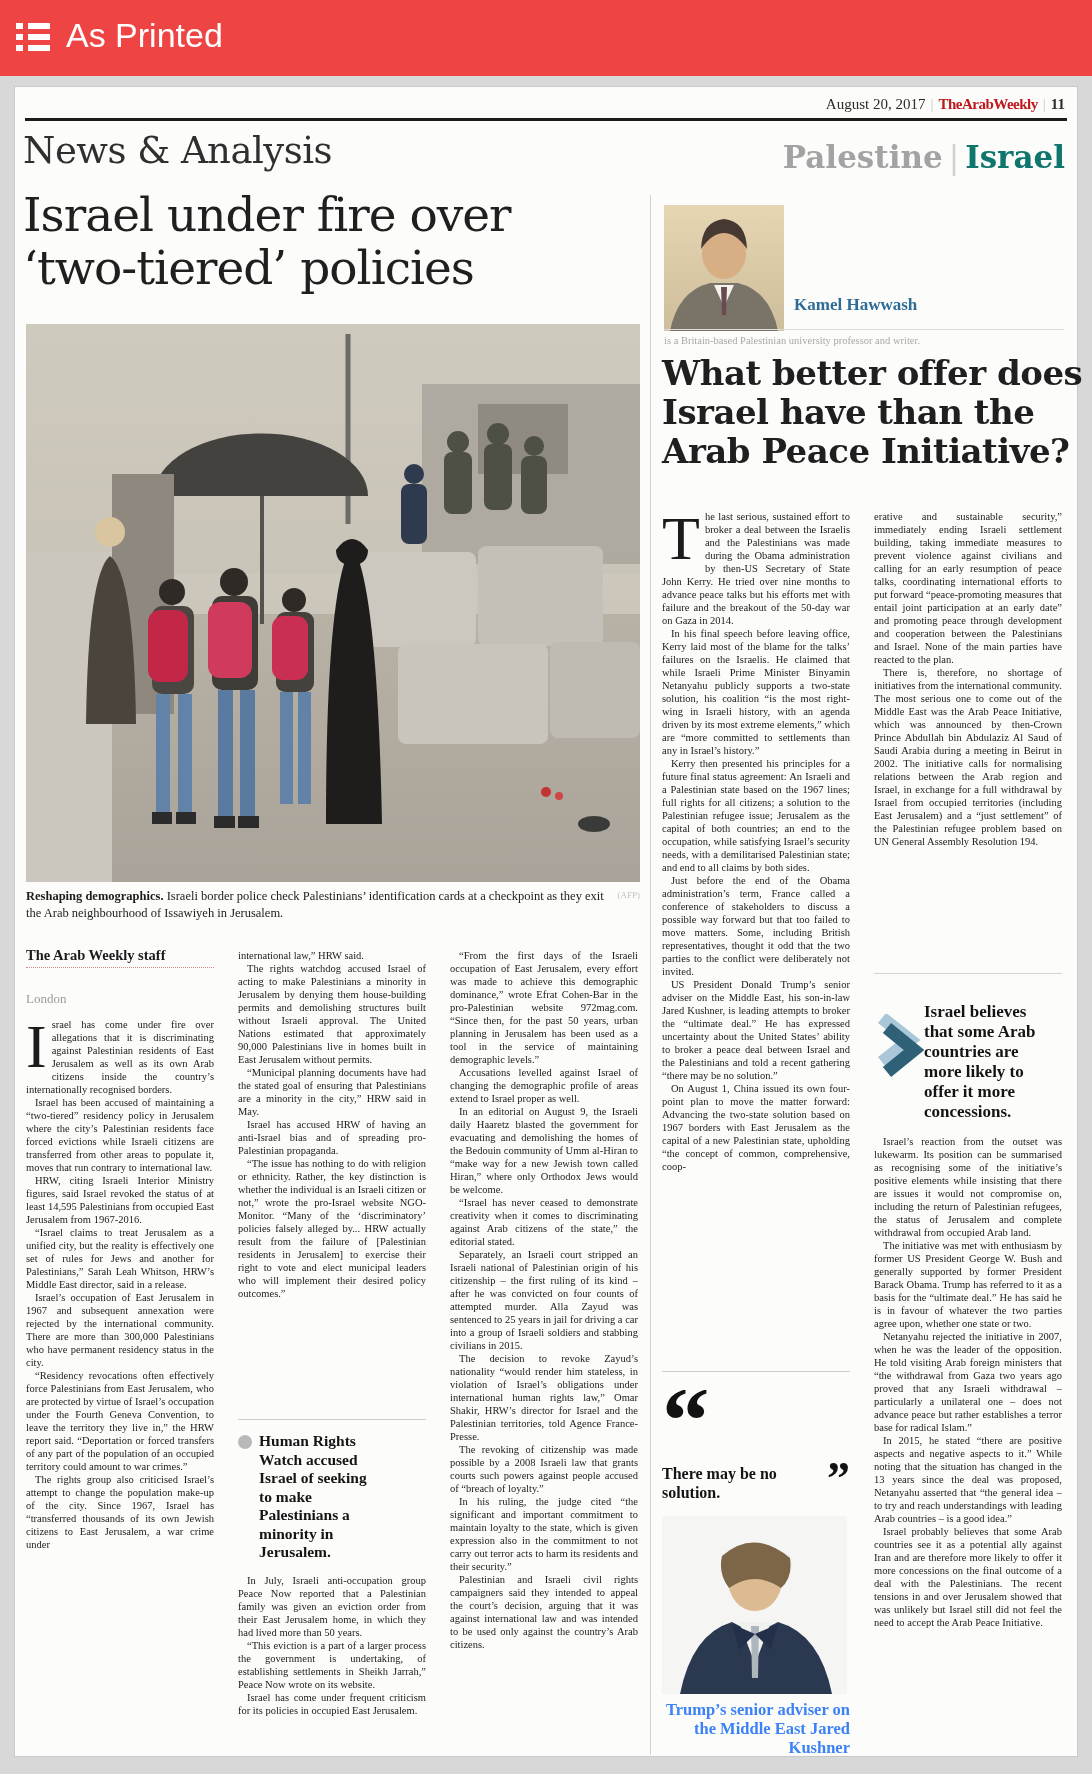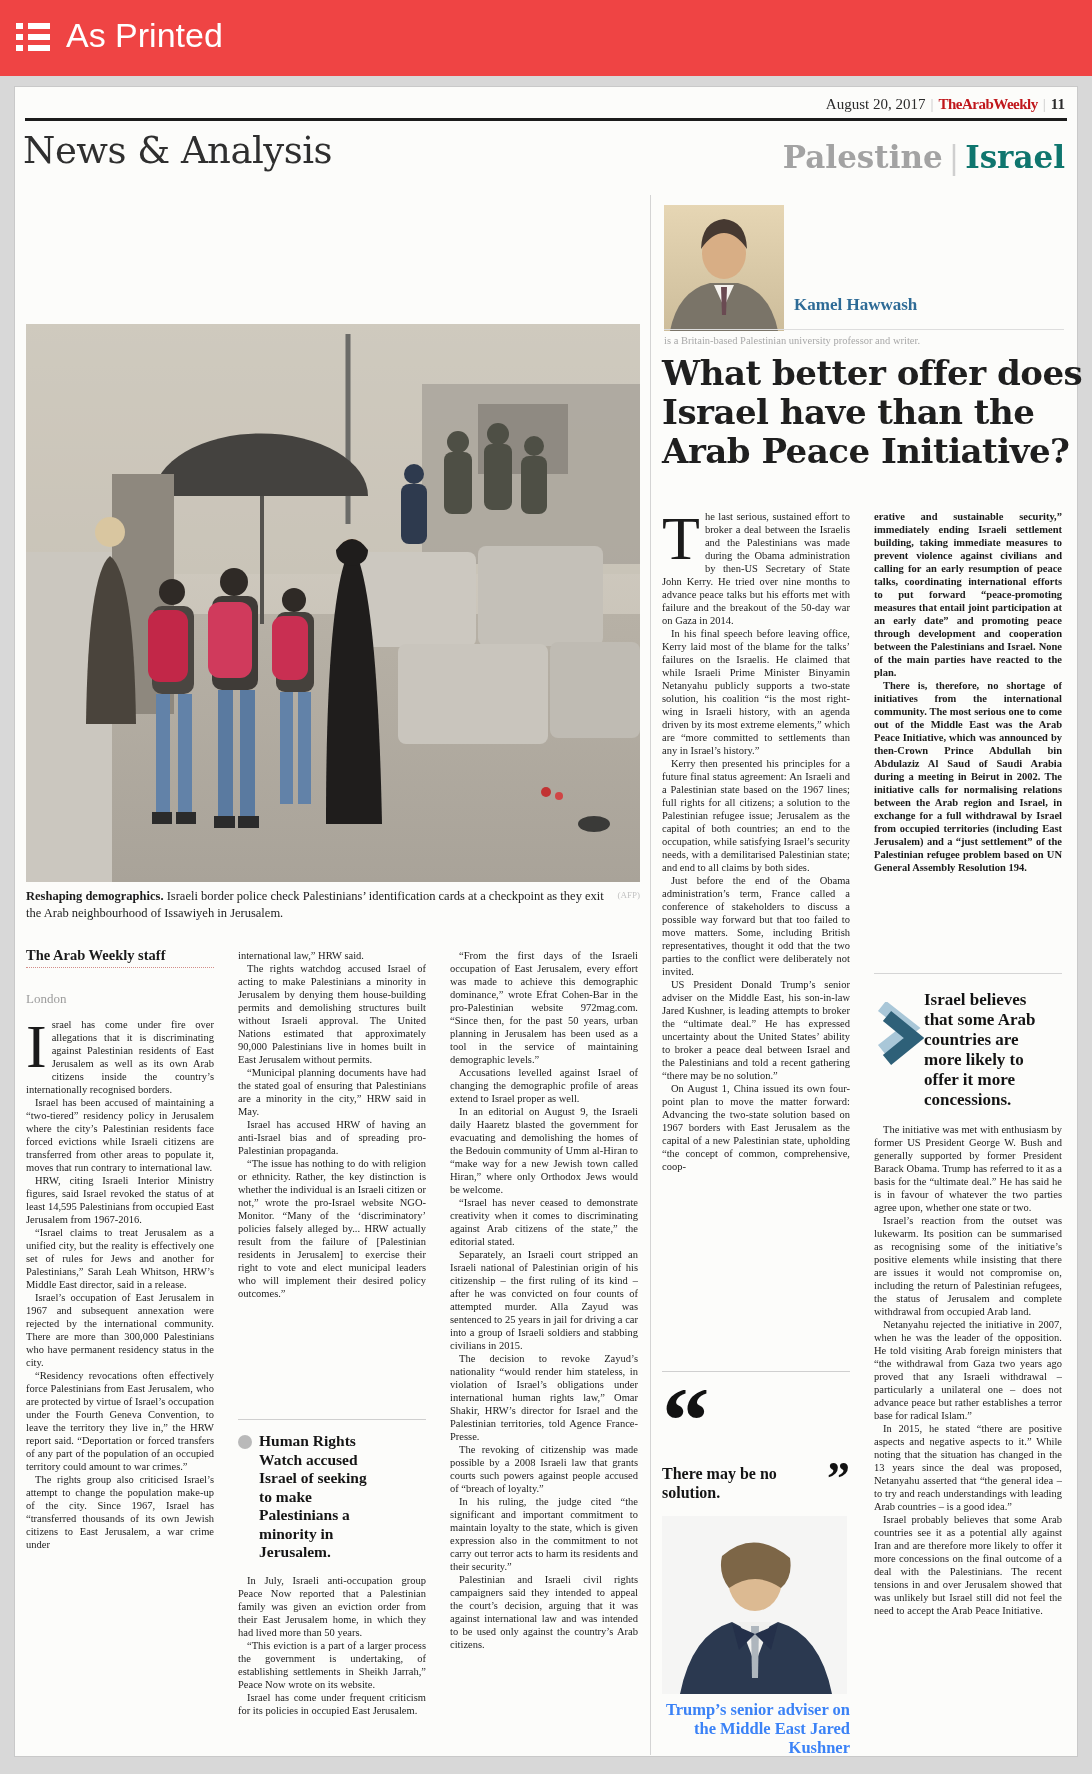--- a/index.html
+++ b/index.html
@@ -53,31 +53,31 @@
   
   .headshot{position:absolute;left:649px;top:118px;width:120px;height:126px;}
   .author-name{position:absolute;left:779px;top:208px;font-size:17px;font-weight:bold;color:#2e6b96;}
   .author-rule{position:absolute;left:649px;top:242px;width:400px;height:1px;background:#dddddd;}
   .author-bio{position:absolute;left:649px;top:248px;width:412px;font-size:10.5px;color:#a8a8a8;}
   .headline-op{position:absolute;left:647px;top:267px;width:428px;margin:0;font-weight:bold;
                font-family:"DejaVu Serif",serif;font-size:34px;line-height:1.14;color:#1f1f1f;letter-spacing:-0.5px;}
   #ocolA{left:647px;top:423px;height:1247px;}
   #ocolB{left:859px;top:423px;height:1247px;}
   .ocolA-text{height:845px;overflow:hidden;}
-  .colB-top-wrap{height:450px;overflow:hidden;font-weight:bold;}
+  .colB-top-wrap{height:450px;overflow:hidden;}
   .quote-rule{border-top:1px solid #cfcfcf;margin-top:16px;}
   .bigquote{font-size:95px;line-height:62px;height:70px;font-weight:bold;color:#121212;
             margin-top:18px;overflow:hidden;text-align:left;}
   .quote-row{display:flex;margin-top:4px;text-align:left;}
   .quote-text{font-weight:bold;font-size:16px;line-height:19px;width:122px;color:#141414;}
   .quote-close{font-size:46px;font-weight:bold;line-height:30px;margin-left:auto;color:#121212;}
   .kushner{width:185px;height:178px;margin-top:14px;display:block;}
   .kushner-caption{margin-top:6px;font-size:16.5px;line-height:19px;font-weight:bold;
                    color:#3b82f6;text-align:right;}
-  .pullquote-op{border-top:1px solid #d5d5d5;margin-top:13px;padding-top:16px;display:flex;
+  .pullquote-op{border-top:1px solid #d5d5d5;margin-top:13px;padding-top:28px;display:flex;
                 margin-bottom:13px;text-align:left;}
   .chevron{flex:none;width:50px;height:64px;margin-top:12px;}
   .pq-op-text{font-weight:bold;font-size:17px;line-height:20px;color:#141414;width:126px;}
 </style>
 </head>
 <body>
 
 <div id="screen">
 
   <div class="appbar">
@@ -102,20 +102,21 @@
 
     <div class="masthead">
       <span>August 20, 2017</span><span class="msep">|</span><span class="mpaper">TheArabWeekly</span><span class="msep">|</span><span class="mpage">11</span>
     </div>
     <div class="top-rule"></div>
     <div class="section-left">News &amp; Analysis</div>
     <div class="section-right">
       <span class="pal">Palestine</span><span class="ssep">|</span><span class="isr">Israel</span>
     </div>
 
+    <h1 class="headline-news">Israel under fire over ‘two-tiered’ policies</h1>
 
     <svg class="main-photo" viewBox="0 0 614 558" preserveAspectRatio="none">
       <defs>
         <linearGradient id="sky" x1="0" y1="0" x2="0" y2="1">
           <stop offset="0" stop-color="#d9d4ca"></stop>
             <stop offset="1" stop-color="#beb8ac"></stop>
         </linearGradient>
         <linearGradient id="gnd" x1="0" y1="0" x2="0" y2="1">
           <stop offset="0" stop-color="#b7b1a6"></stop>
             <stop offset="1" stop-color="#a9a399"></stop>
@@ -279,21 +280,21 @@
         <p class="ni">erative and sustainable security,” immediately ending Israeli settlement building, taking immediate measures to prevent violence against civilians and calling for an early resumption of peace talks, coordinating international efforts to put forward “peace-promoting measures that entail joint participation at an early date” and promoting peace through development and cooperation between the Palestinians and Israel. None of the main parties have reacted to the plan.</p>
         <p>There is, therefore, no shortage of initiatives from the international community. The most serious one to come out of the Middle East was the Arab Peace Initiative, which was announced by then-Crown Prince Abdullah bin Abdulaziz Al Saud of Saudi Arabia during a meeting in Beirut in 2002. The initiative calls for normalising relations between the Arab region and Israel, in exchange for a full withdrawal by Israel from occupied territories (including East Jerusalem) and a “just settlement” of the Palestinian refugee problem based on UN General Assembly Resolution 194.</p>
       </div>
       <div class="pullquote-op">
         <svg class="chevron" viewBox="0 0 50 64">
           <polyline points="8,4 36,26 8,48" fill="none" stroke="#a9c7d8" stroke-width="13"></polyline>
           <polyline points="13,14 40,36 13,58" fill="none" stroke="#2e6078" stroke-width="13"></polyline>
         </svg>
         <span class="pq-op-text">Israel believes that some Arab countries are more likely to offer it more concessions.</span>
       </div>
+      <p>Israel’s reaction from the outset was lukewarm. Its position can be summarised as recognising some of the initiative’s positive elements while insisting that there are issues it would not compromise on, including the return of Palestinian refugees, the status of Jerusalem and complete withdrawal from occupied Arab land.</p>
       <p>The initiative was met with enthusiasm by former US President George W. Bush and generally supported by former President Barack Obama. Trump has referred to it as a basis for the “ultimate deal.” He has said he is in favour of whatever the two parties agree upon, whether one state or two.</p>
-      <p>Israel’s reaction from the outset was lukewarm. Its position can be summarised as recognising some of the initiative’s positive elements while insisting that there are issues it would not compromise on, including the return of Palestinian refugees, the status of Jerusalem and complete withdrawal from occupied Arab land.</p>
       <p>Netanyahu rejected the initiative in 2007, when he was the leader of the opposition. He told visiting Arab foreign ministers that “the withdrawal from Gaza two years ago proved that any Israeli withdrawal – particularly a unilateral one – does not advance peace but rather establishes a terror base for radical Islam.”</p>
       <p>In 2015, he stated “there are positive aspects and negative aspects to it.” While noting that the situation has changed in the 13 years since the deal was proposed, Netanyahu asserted that “the general idea – to try and reach understandings with leading Arab countries – is a good idea.”</p>
       <p>Israel probably believes that some Arab countries see it as a potential ally against Iran and are therefore more likely to offer it more concessions on the final outcome of a deal with the Palestinians. The recent tensions in and over Jerusalem showed that was unlikely but Israel still did not feel the need to accept the Arab Peace Initiative.</p>
     </div>
 
   </div>
 </div>
 
 </body></html>

